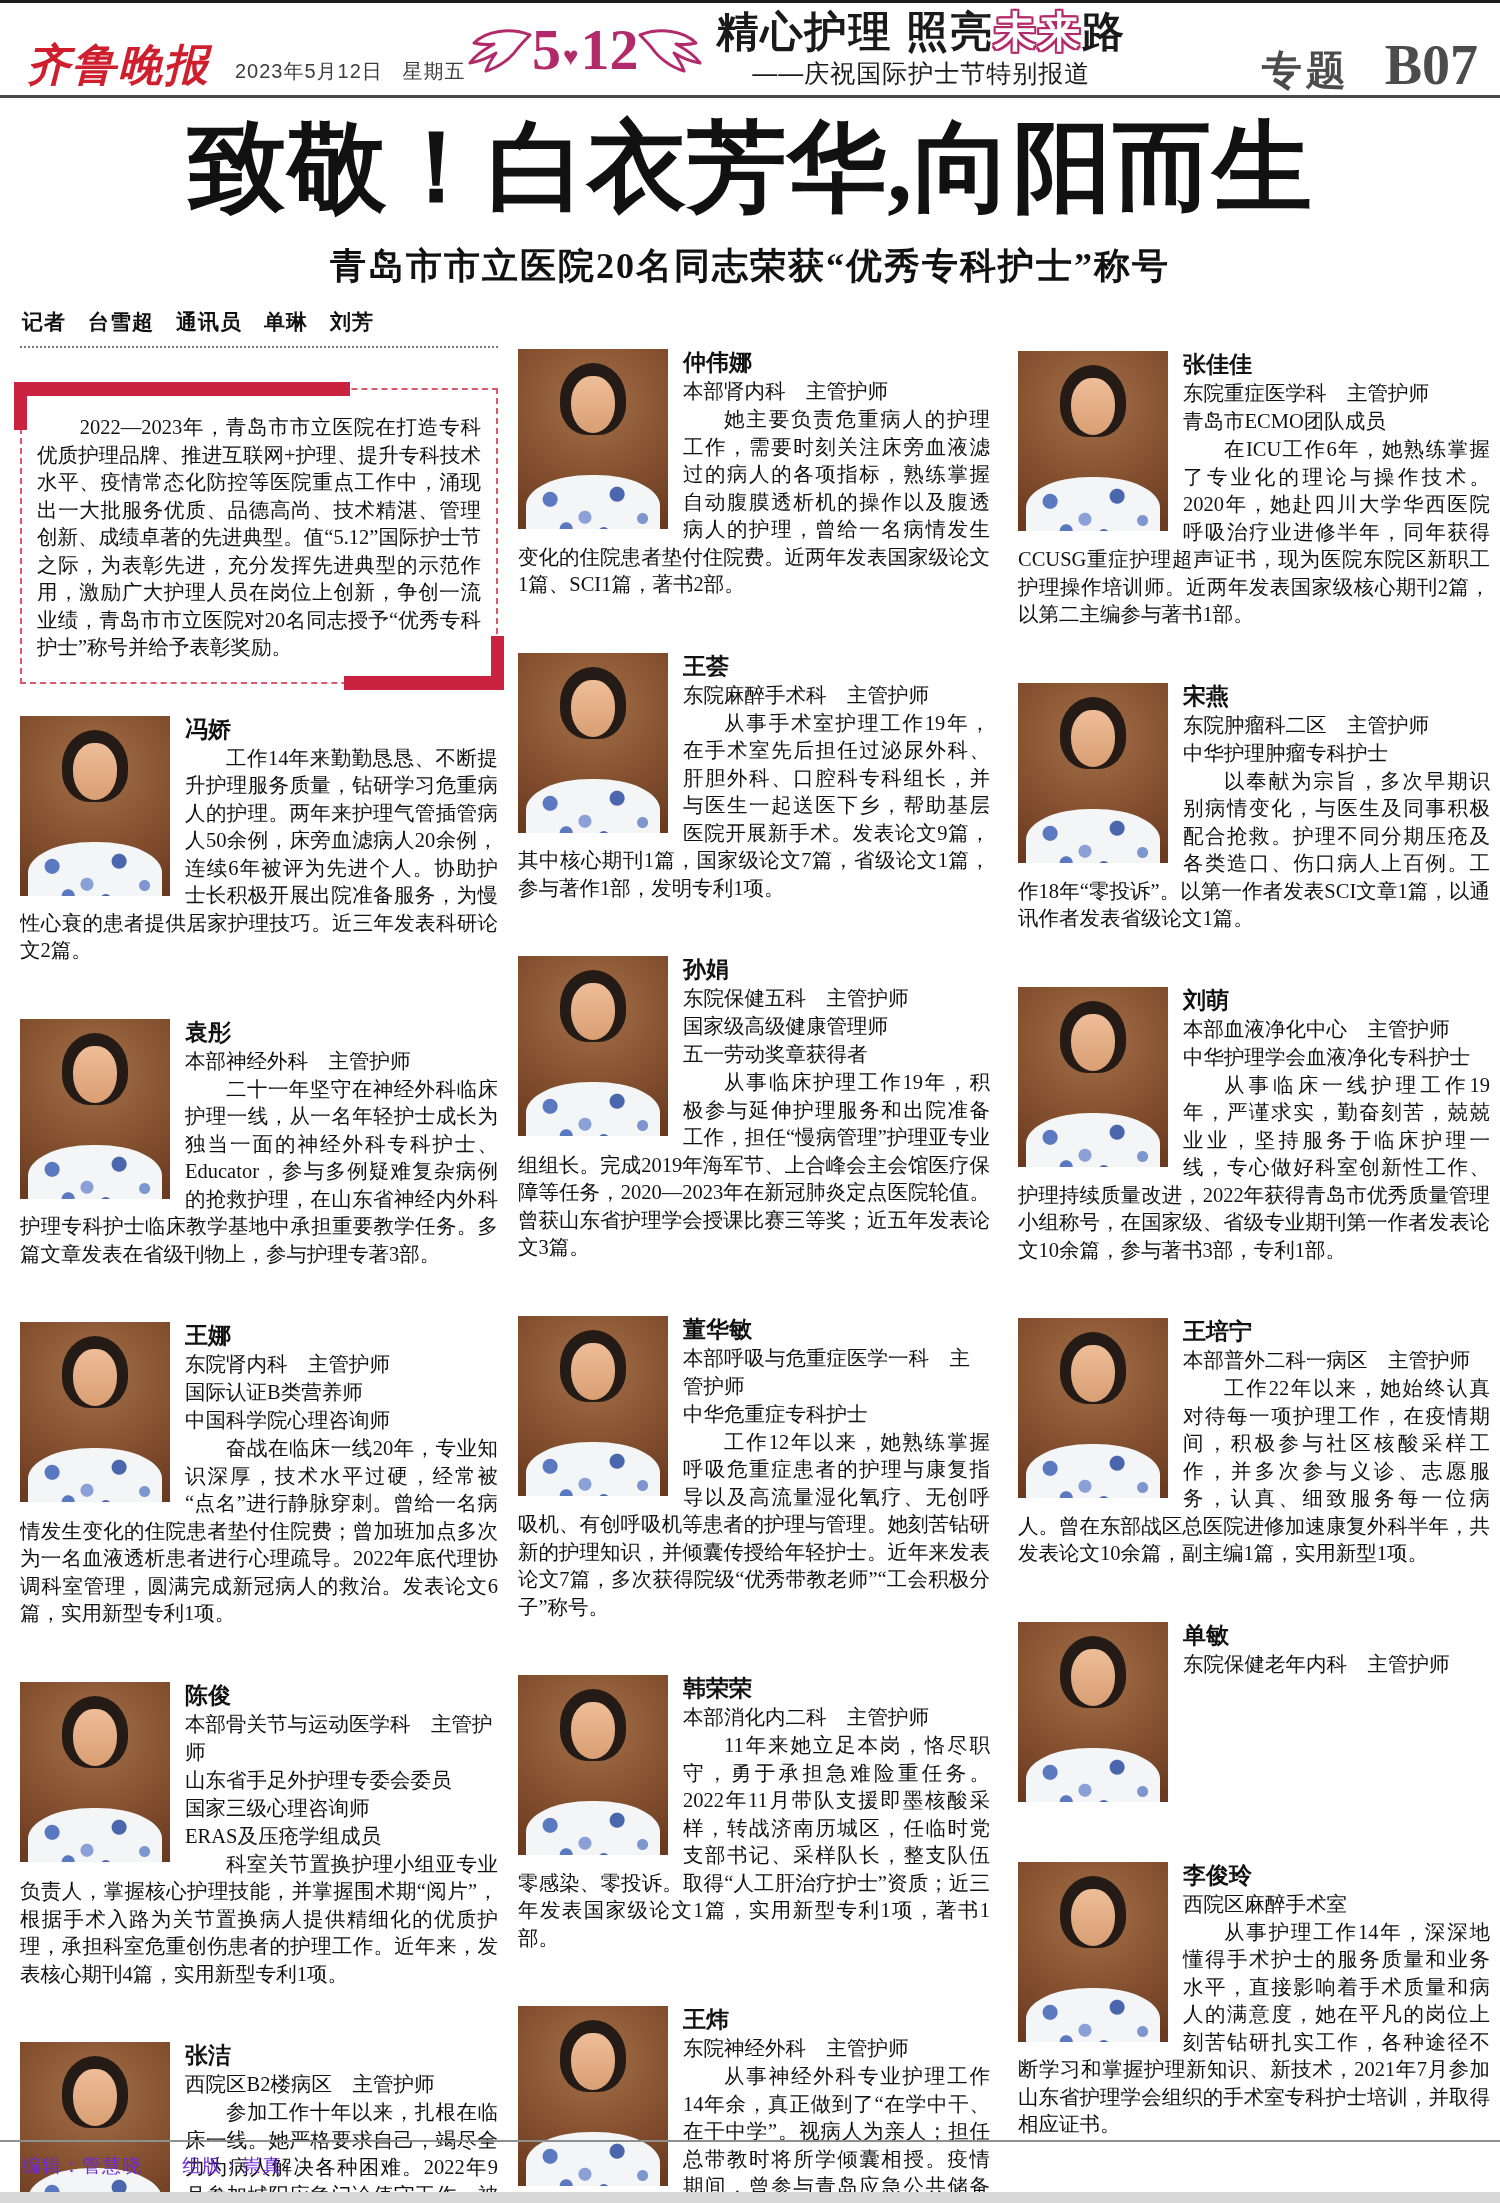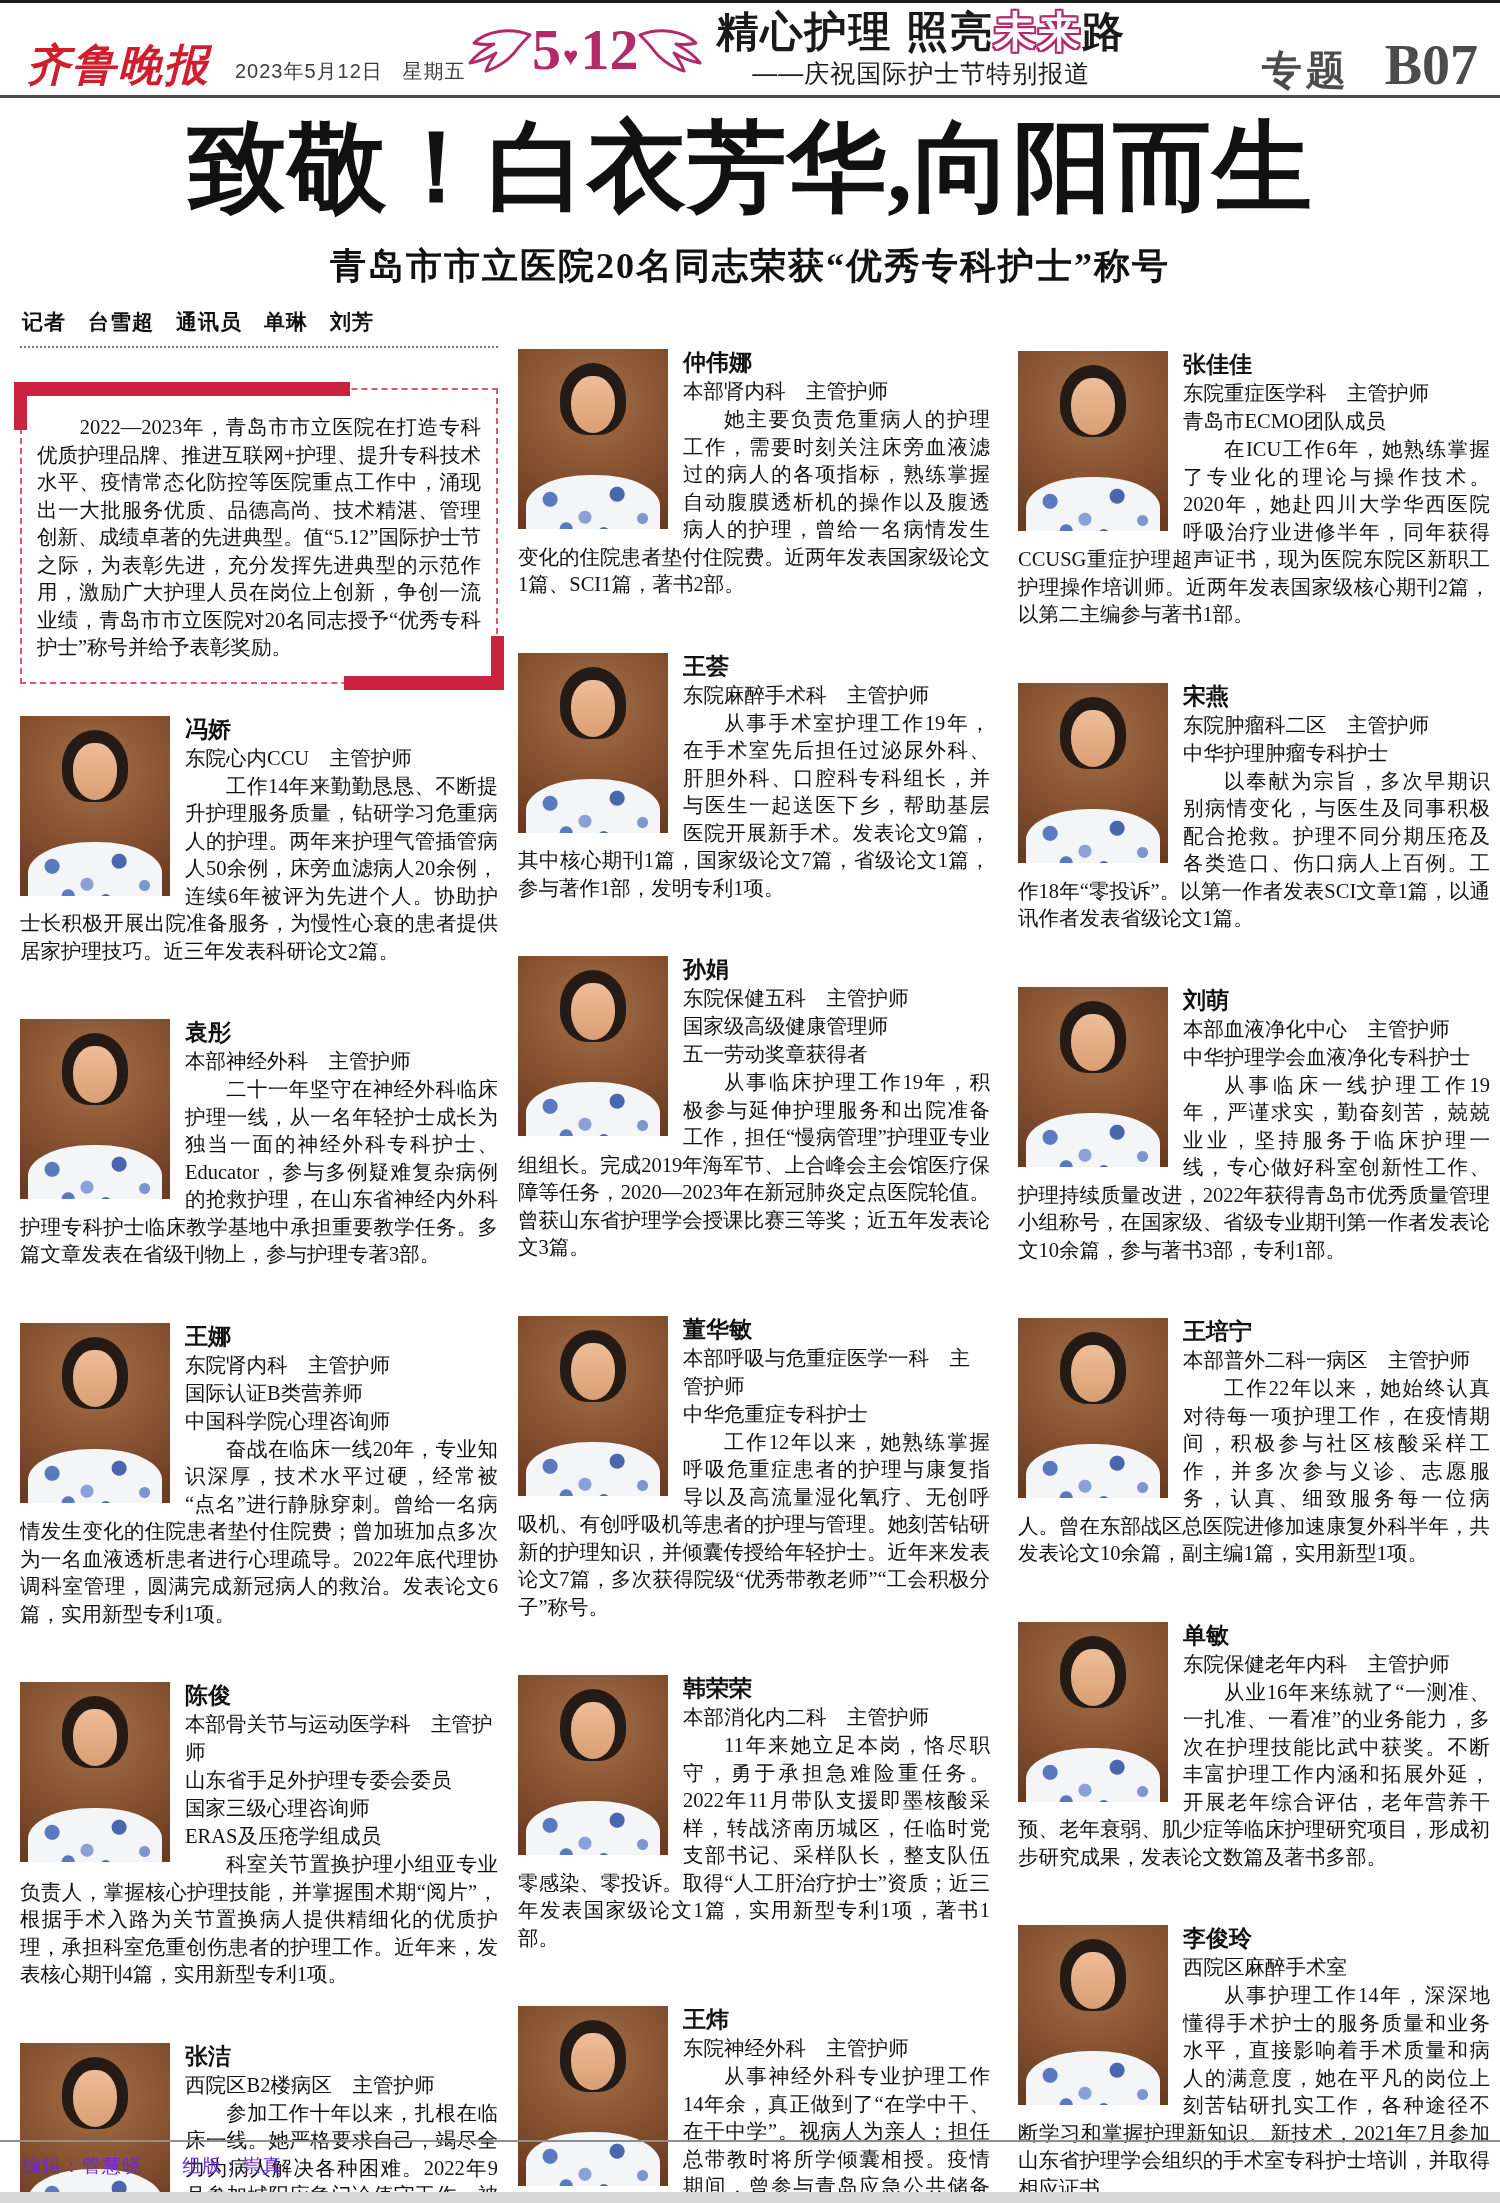--- a/index.html
+++ b/index.html
@@ -134,21 +134,20 @@
         <div class="intro-text">　　2022—2023年，青岛市市立医院在打造专科优质护理品牌、推进互联网+护理、提升专科技术水平、疫情常态化防控等医院重点工作中，涌现出一大批服务优质、品德高尚、技术精湛、管理创新、成绩卓著的先进典型。值“5.12”国际护士节之际，为表彰先进，充分发挥先进典型的示范作用，激励广大护理人员在岗位上创新，争创一流业绩，青岛市市立医院对20名同志授予“优秀专科护士”称号并给予表彰奖励。</div>
       </div>
       <div id="col-0">
           <div class="profile">
             <div class="photo">
               <span class="p-hair"></span>
               <span class="p-face"></span>
               <span class="p-body"></span>
             </div>
             <div class="name">冯娇</div>
-            <div class="dept">东院心内CCU　主管护师</div>
             <div class="bio">工作14年来勤勤恳恳、不断提升护理服务质量，钻研学习危重病人的护理。两年来护理气管插管病人50余例，床旁血滤病人20余例，连续6年被评为先进个人。协助护士长积极开展出院准备服务，为慢性心衰的患者提供居家护理技巧。近三年发表科研论文2篇。</div>
           </div>
           <div class="profile">
             <div class="photo">
               <span class="p-hair"></span>
               <span class="p-face"></span>
               <span class="p-body"></span>
             </div>
             <div class="name">袁彤</div>
             <div class="dept">本部神经外科　主管护师</div>
@@ -304,21 +303,20 @@
             <div class="bio">工作22年以来，她始终认真对待每一项护理工作，在疫情期间，积极参与社区核酸采样工作，并多次参与义诊、志愿服务，认真、细致服务每一位病人。曾在东部战区总医院进修加速康复外科半年，共发表论文10余篇，副主编1篇，实用新型1项。</div>
           </div>
           <div class="profile">
             <div class="photo">
               <span class="p-hair"></span>
               <span class="p-face"></span>
               <span class="p-body"></span>
             </div>
             <div class="name">单敏</div>
             <div class="dept">东院保健老年内科　主管护师</div>
-            <div class="bio">从业16年来练就了“一测准、一扎准、一看准”的业务能力，多次在护理技能比武中获奖。不断丰富护理工作内涵和拓展外延，开展老年综合评估，老年营养干预、老年衰弱、肌少症等临床护理研究项目，形成初步研究成果，发表论文数篇及著书多部。</div>
           </div>
           <div class="profile">
             <div class="photo">
               <span class="p-hair"></span>
               <span class="p-face"></span>
               <span class="p-body"></span>
             </div>
             <div class="name">李俊玲</div>
             <div class="dept">西院区麻醉手术室</div>
             <div class="bio">从事护理工作14年，深深地懂得手术护士的服务质量和业务水平，直接影响着手术质量和病人的满意度，她在平凡的岗位上刻苦钻研扎实工作，各种途径不断学习和掌握护理新知识、新技术，2021年7月参加山东省护理学会组织的手术室专科护士培训，并取得相应证书。</div>

